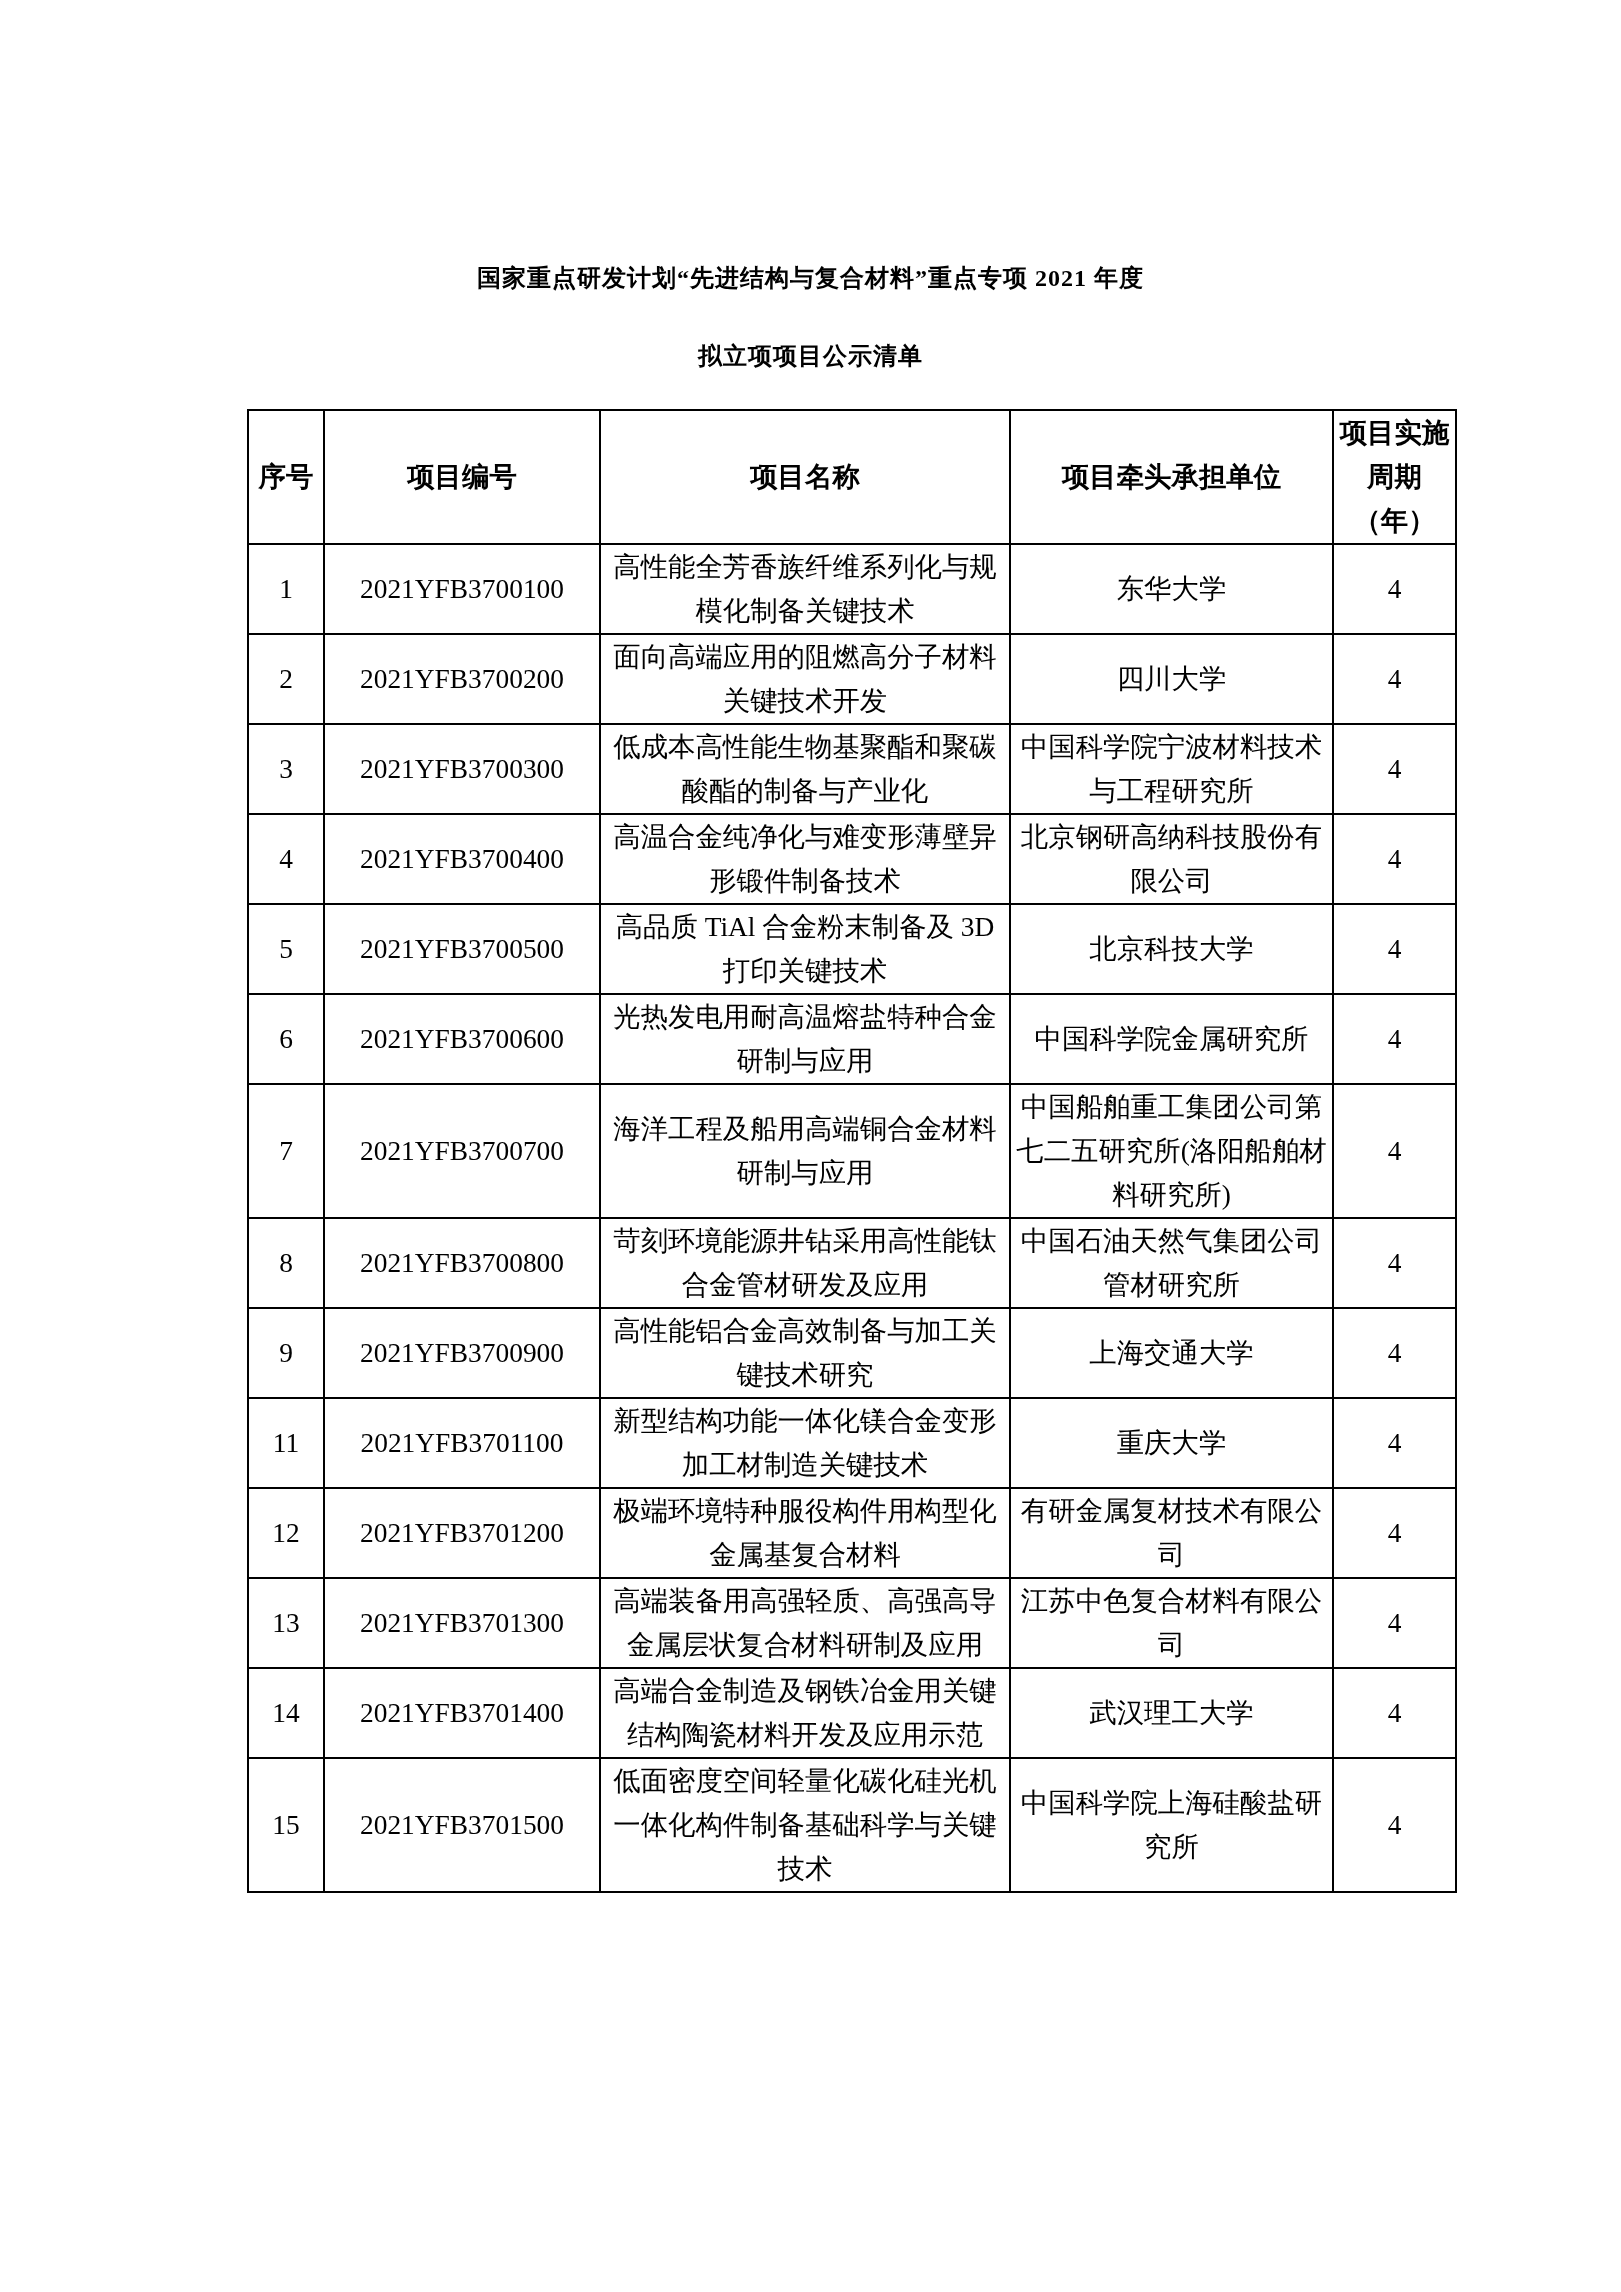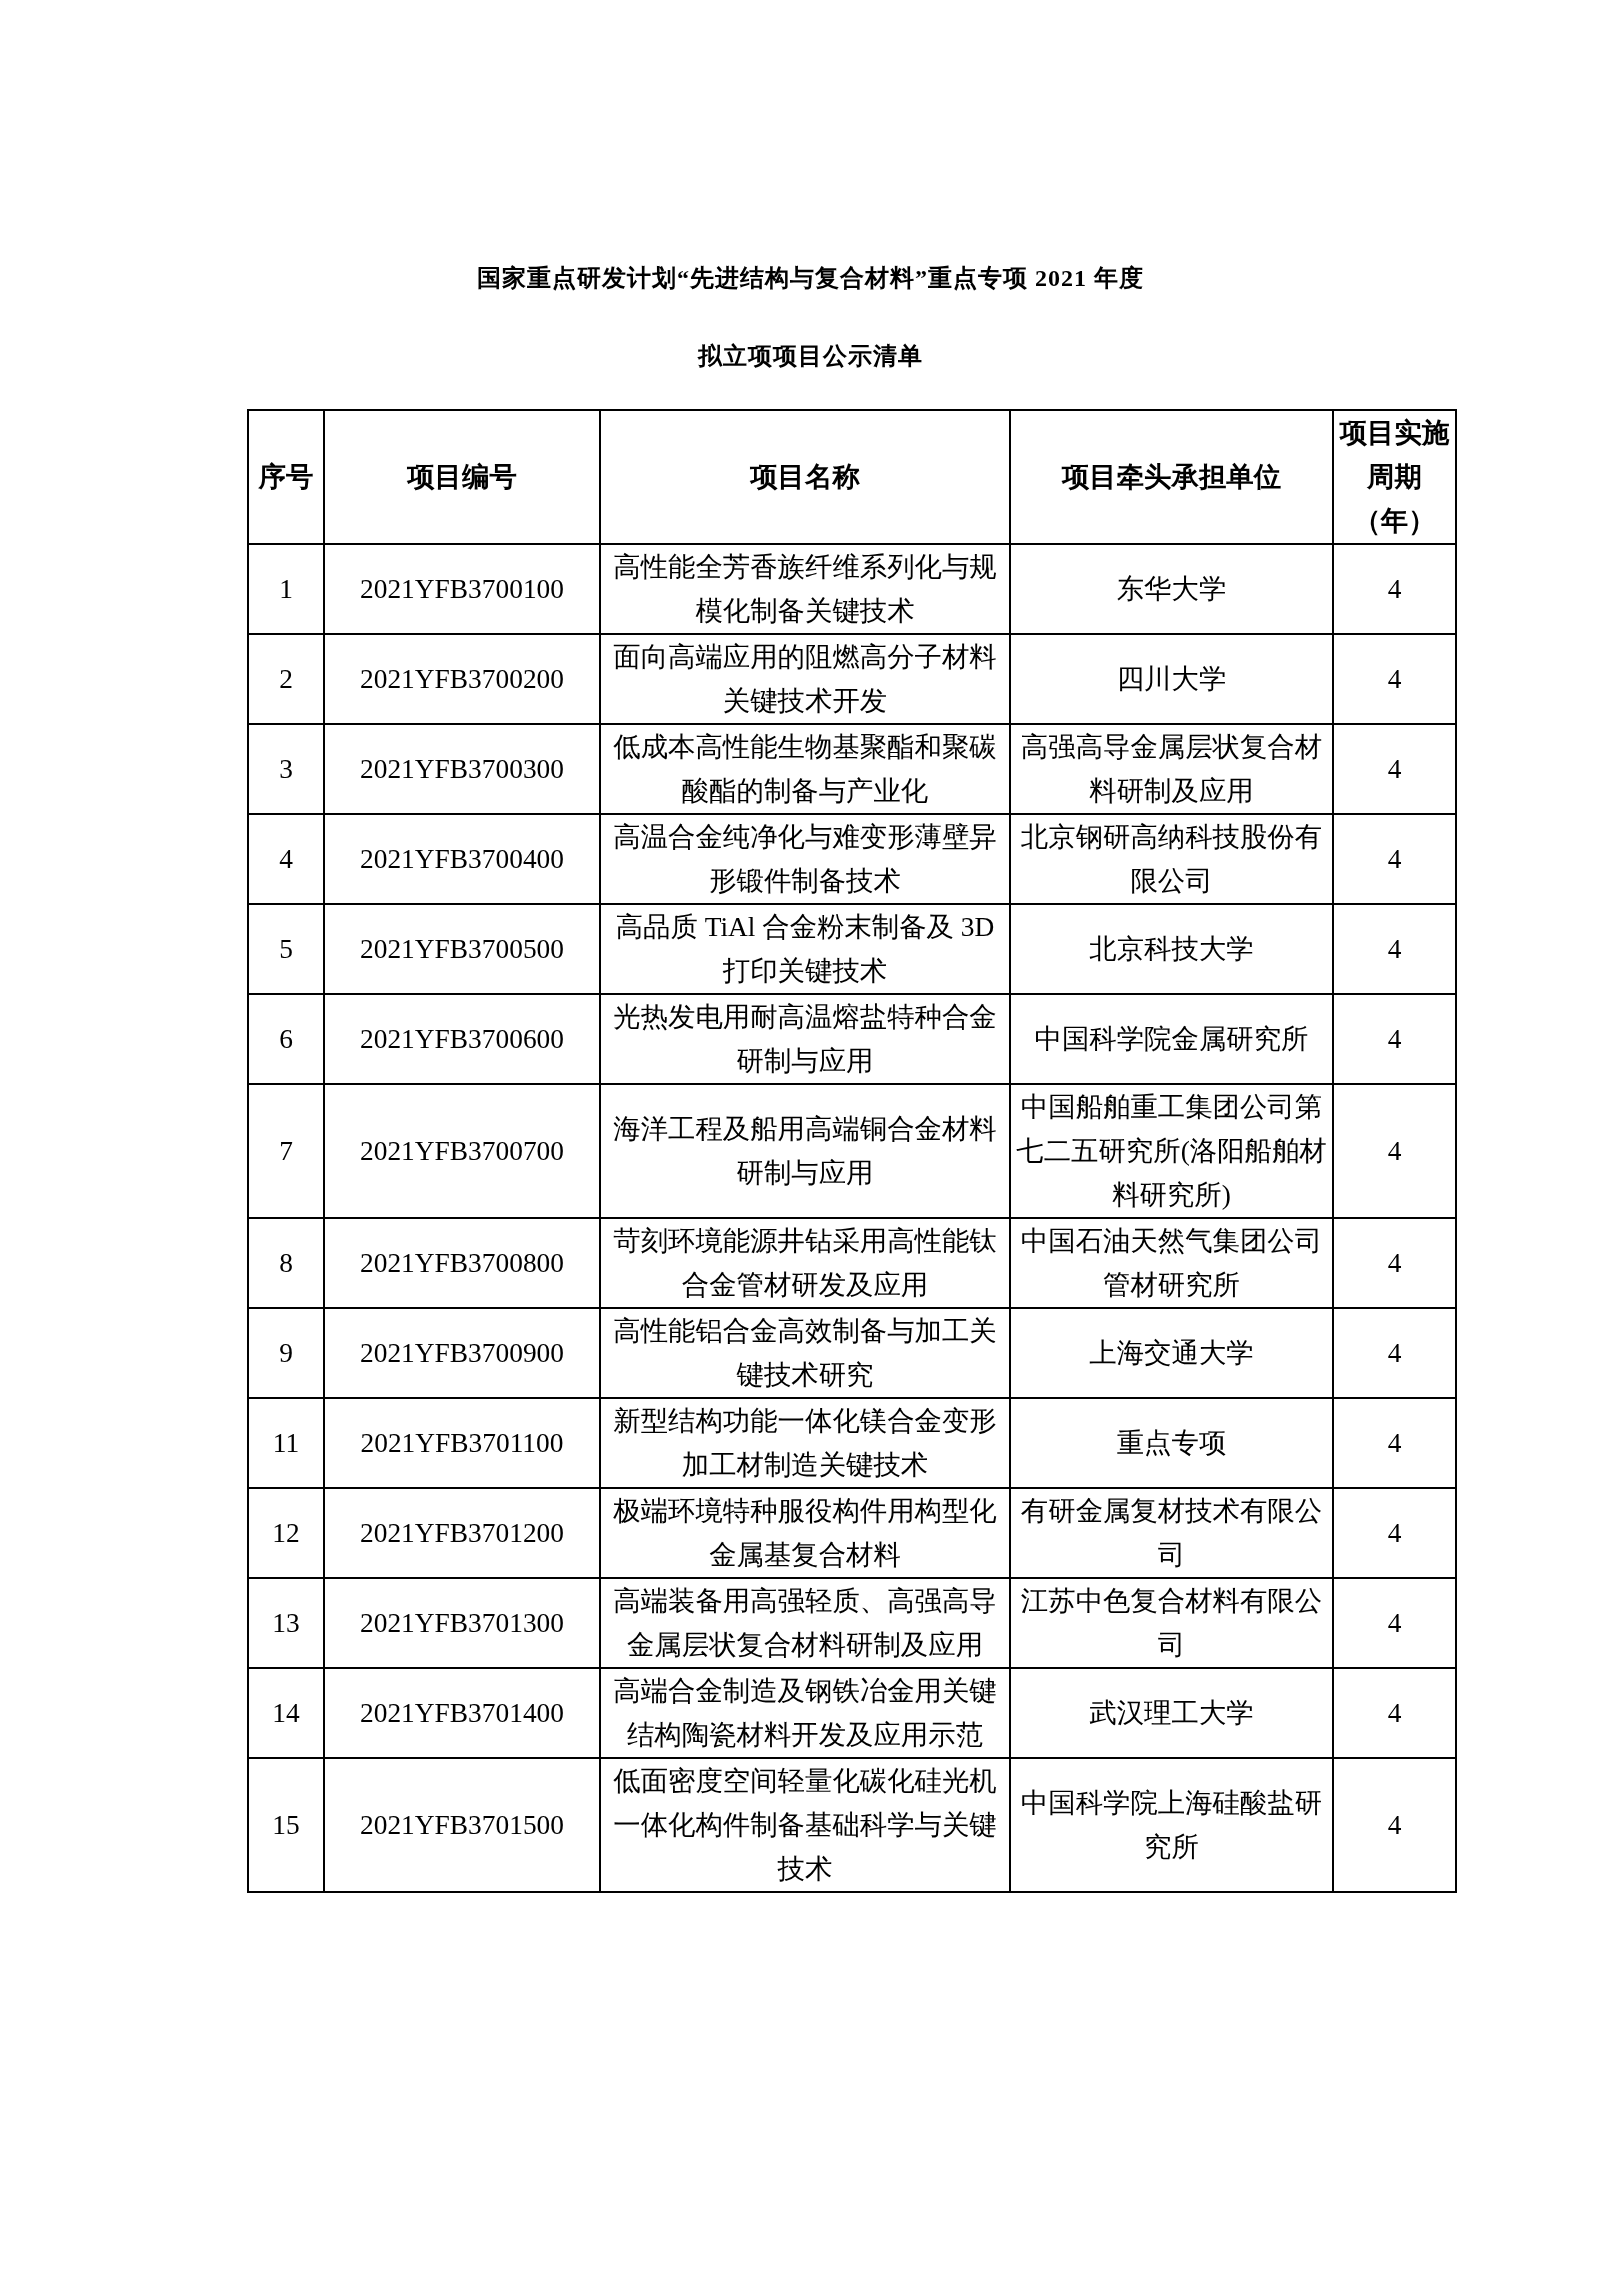--- a/index.html
+++ b/index.html
@@ -94,21 +94,21 @@
           <td>2</td>
           <td>2021YFB3700200</td>
           <td>面向高端应用的阻燃高分子材料关键技术开发</td>
           <td>四川大学</td>
           <td>4</td>
         </tr>
         <tr>
           <td>3</td>
           <td>2021YFB3700300</td>
           <td>低成本高性能生物基聚酯和聚碳酸酯的制备与产业化</td>
-          <td>高强高导金属层状复合材料研制及应用</td>
+          <td>中国科学院宁波材料技术与工程研究所</td>
           <td>4</td>
         </tr>
         <tr>
           <td>4</td>
           <td>2021YFB3700400</td>
           <td>高温合金纯净化与难变形薄壁异形锻件制备技术</td>
           <td>北京钢研高纳科技股份有限公司</td>
           <td>4</td>
         </tr>
         <tr>
@@ -143,21 +143,21 @@
           <td>9</td>
           <td>2021YFB3700900</td>
           <td>高性能铝合金高效制备与加工关键技术研究</td>
           <td>上海交通大学</td>
           <td>4</td>
         </tr>
         <tr>
           <td>11</td>
           <td>2021YFB3701100</td>
           <td>新型结构功能一体化镁合金变形加工材制造关键技术</td>
-          <td>重点专项</td>
+          <td>重庆大学</td>
           <td>4</td>
         </tr>
         <tr>
           <td>12</td>
           <td>2021YFB3701200</td>
           <td>极端环境特种服役构件用构型化金属基复合材料</td>
           <td>有研金属复材技术有限公司</td>
           <td>4</td>
         </tr>
         <tr>

